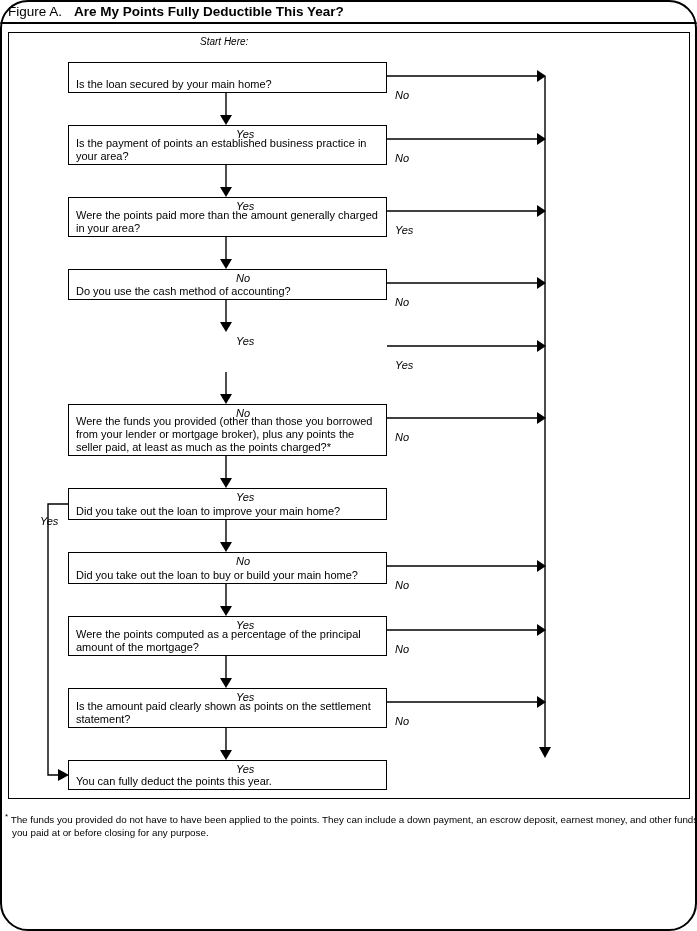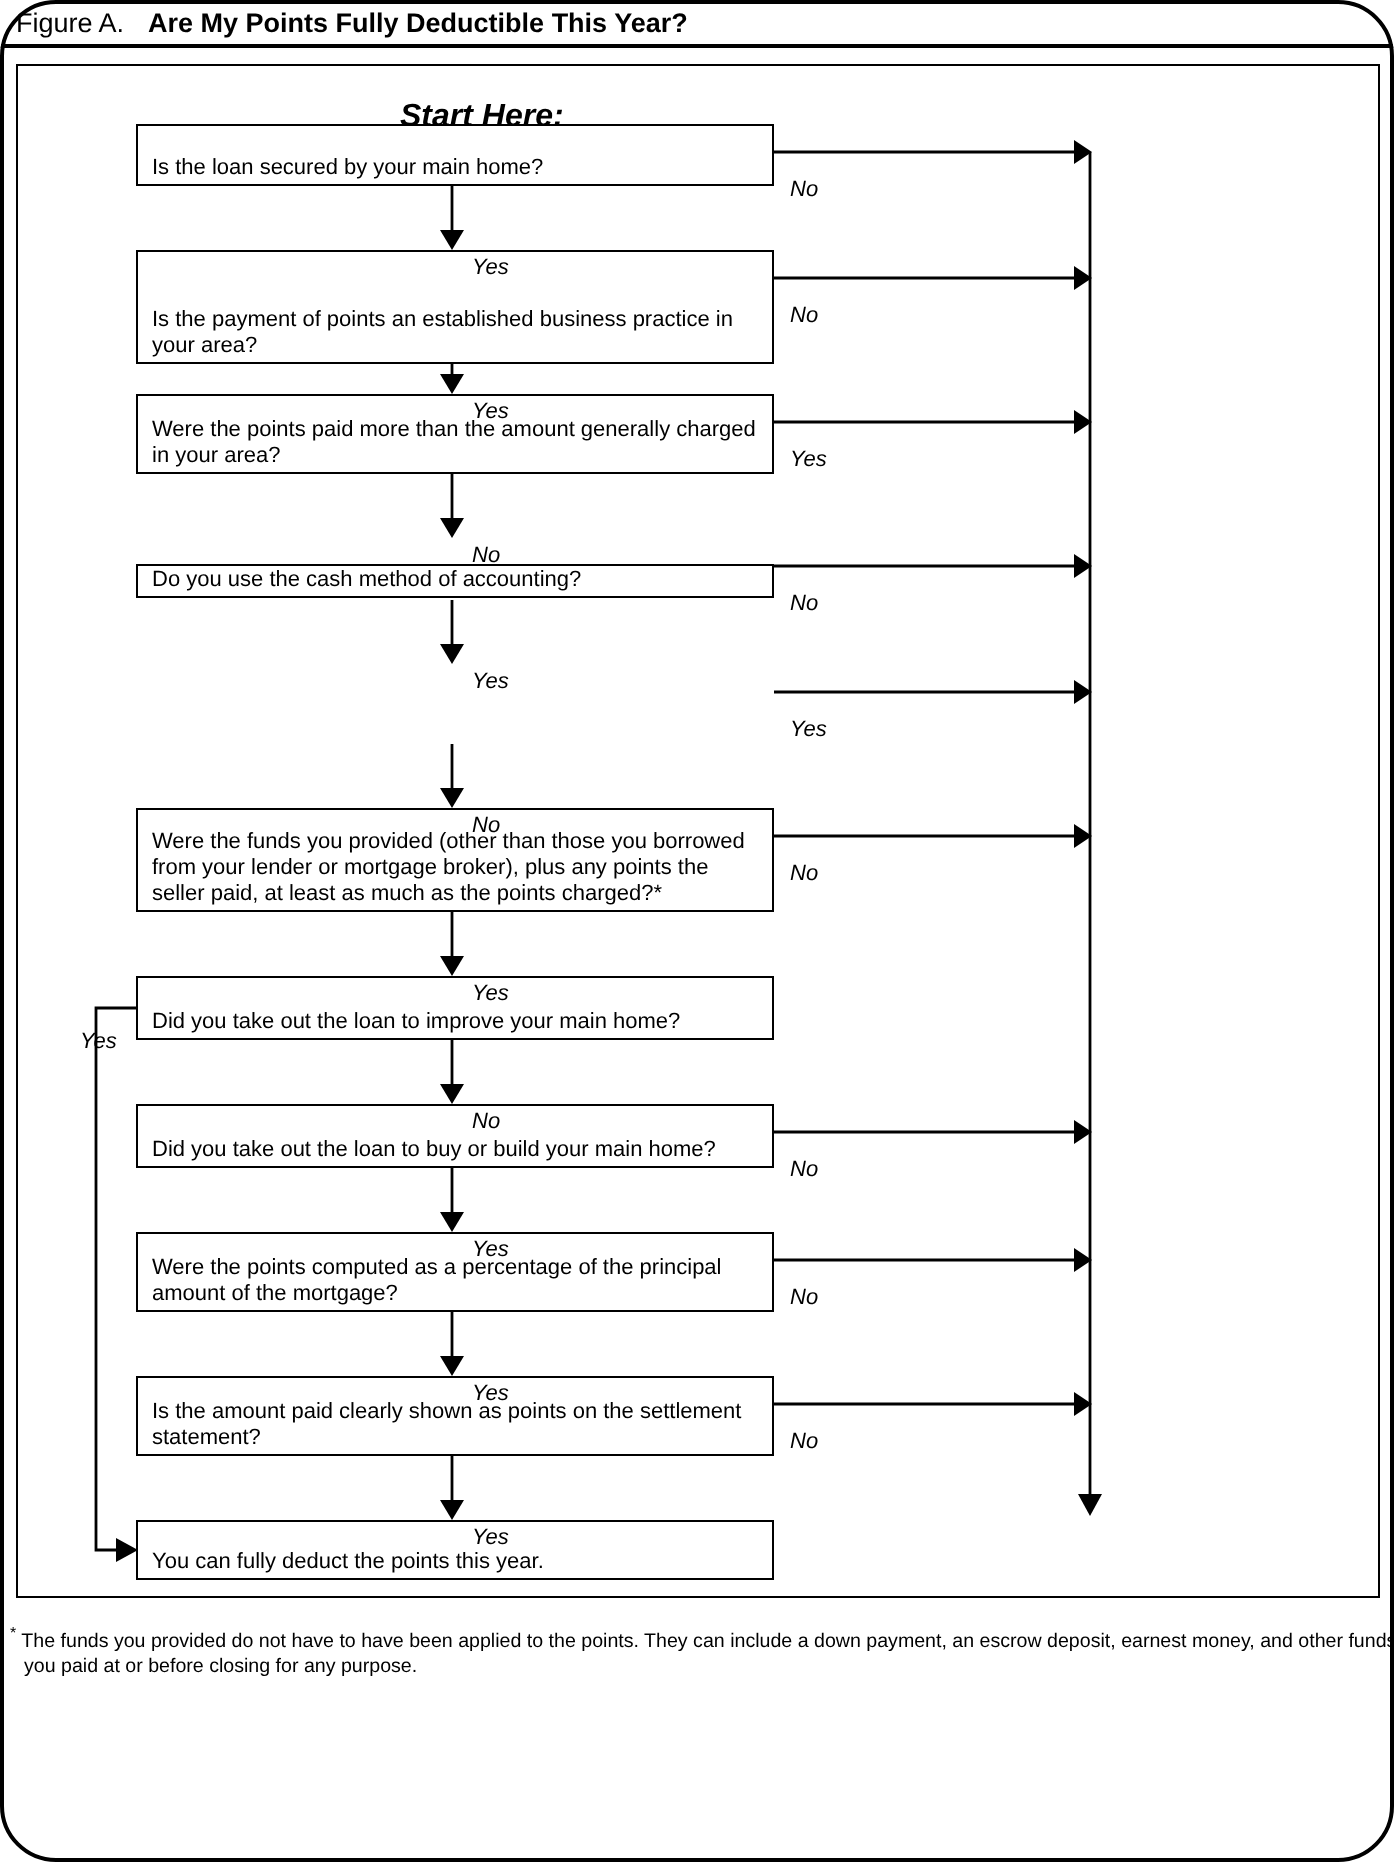--- a/index.html
+++ b/index.html
@@ -6,21 +6,21 @@
   .page{
     position:relative;width:697px;height:931px;background:#fff;
     outline:2px solid #000;outline-offset:-2px;
     font-family:"Liberation Sans","DejaVu Sans",sans-serif;color:#000;overflow:hidden;border-radius:28px;
   }
   .title-row{position:absolute;left:8px;top:4px;font-size:13.5px;white-space:nowrap;}
   .t-prefix{font-weight:400;margin-right:12px;}
   .t-main{font-weight:700;}
   .rule{position:absolute;left:0;top:22px;width:697px;height:2px;background:#000;}
   .chart-frame{position:absolute;left:8px;top:32px;width:682px;height:767px;border:1.5px solid #000;box-sizing:border-box;background:#fff;}
-  .start{position:absolute;left:200px;top:50px;font-size:16px;font-weight:700;font-style:italic;}
+  .start{position:absolute;left:200px;top:36px;font-size:10px;font-weight:400;font-style:italic;}
   .qbox{
     position:absolute;left:68px;width:319px;border:1.4px solid #000;box-sizing:border-box;
     display:flex;align-items:flex-end;padding:1px 7px;font-size:11px;line-height:13px;background:#fff;
   }
   .lbl{position:absolute;font-size:11px;font-style:italic;white-space:nowrap;margin-top:28px;}
   svg.arrows{position:absolute;left:0;top:0;pointer-events:none;}
   svg.arrows line, svg.arrows polyline{stroke:#000;stroke-width:1.4;fill:none;}
   svg.arrows polygon{fill:#000;stroke:none;}
   .footnote{position:absolute;left:5px;top:811px;width:688px;font-size:9.8px;line-height:12.5px;padding-left:7px;text-indent:-7px;}
   .fn-marker{font-size:8px;}
@@ -127,27 +127,27 @@
       <polyline points="68,504 48,504 48,775 59,775"></polyline>
       <polygon points="58,769 58,781 69,775"></polygon>
     </g>
   </svg>
 
   <div class="start">Start Here:</div>
 
   <div class="qbox" style="top:62px;height:31px">
       <span>Is the loan secured by your main home?</span>
     </div>
-  <div class="qbox" style="top:125px;height:57px">
+  <div class="qbox" style="top:125px;height:40px">
       <span>Is the payment of points an established business practice in your area?</span>
     </div>
   <div class="qbox" style="top:197px;height:40px">
       <span>Were the points paid more than the amount generally charged in your area?</span>
     </div>
-  <div class="qbox" style="top:282px;height:17px">
+  <div class="qbox" style="top:269px;height:31px">
       <span>Do you use the cash method of accounting?</span>
     </div>
   <div class="qbox" style="top:488px;height:32px">
       <span>Did you take out the loan to improve your main home?</span>
     </div>
   <div class="qbox" style="top:404px;height:52px">
       <span>Were the funds you provided (other than those you borrowed from your lender or mortgage broker), plus any points the seller paid, at least as much as the points charged?*</span>
     </div>
   <div class="qbox" style="top:616px;height:40px">
       <span>Were the points computed as a percentage of the principal amount of the mortgage?</span>

